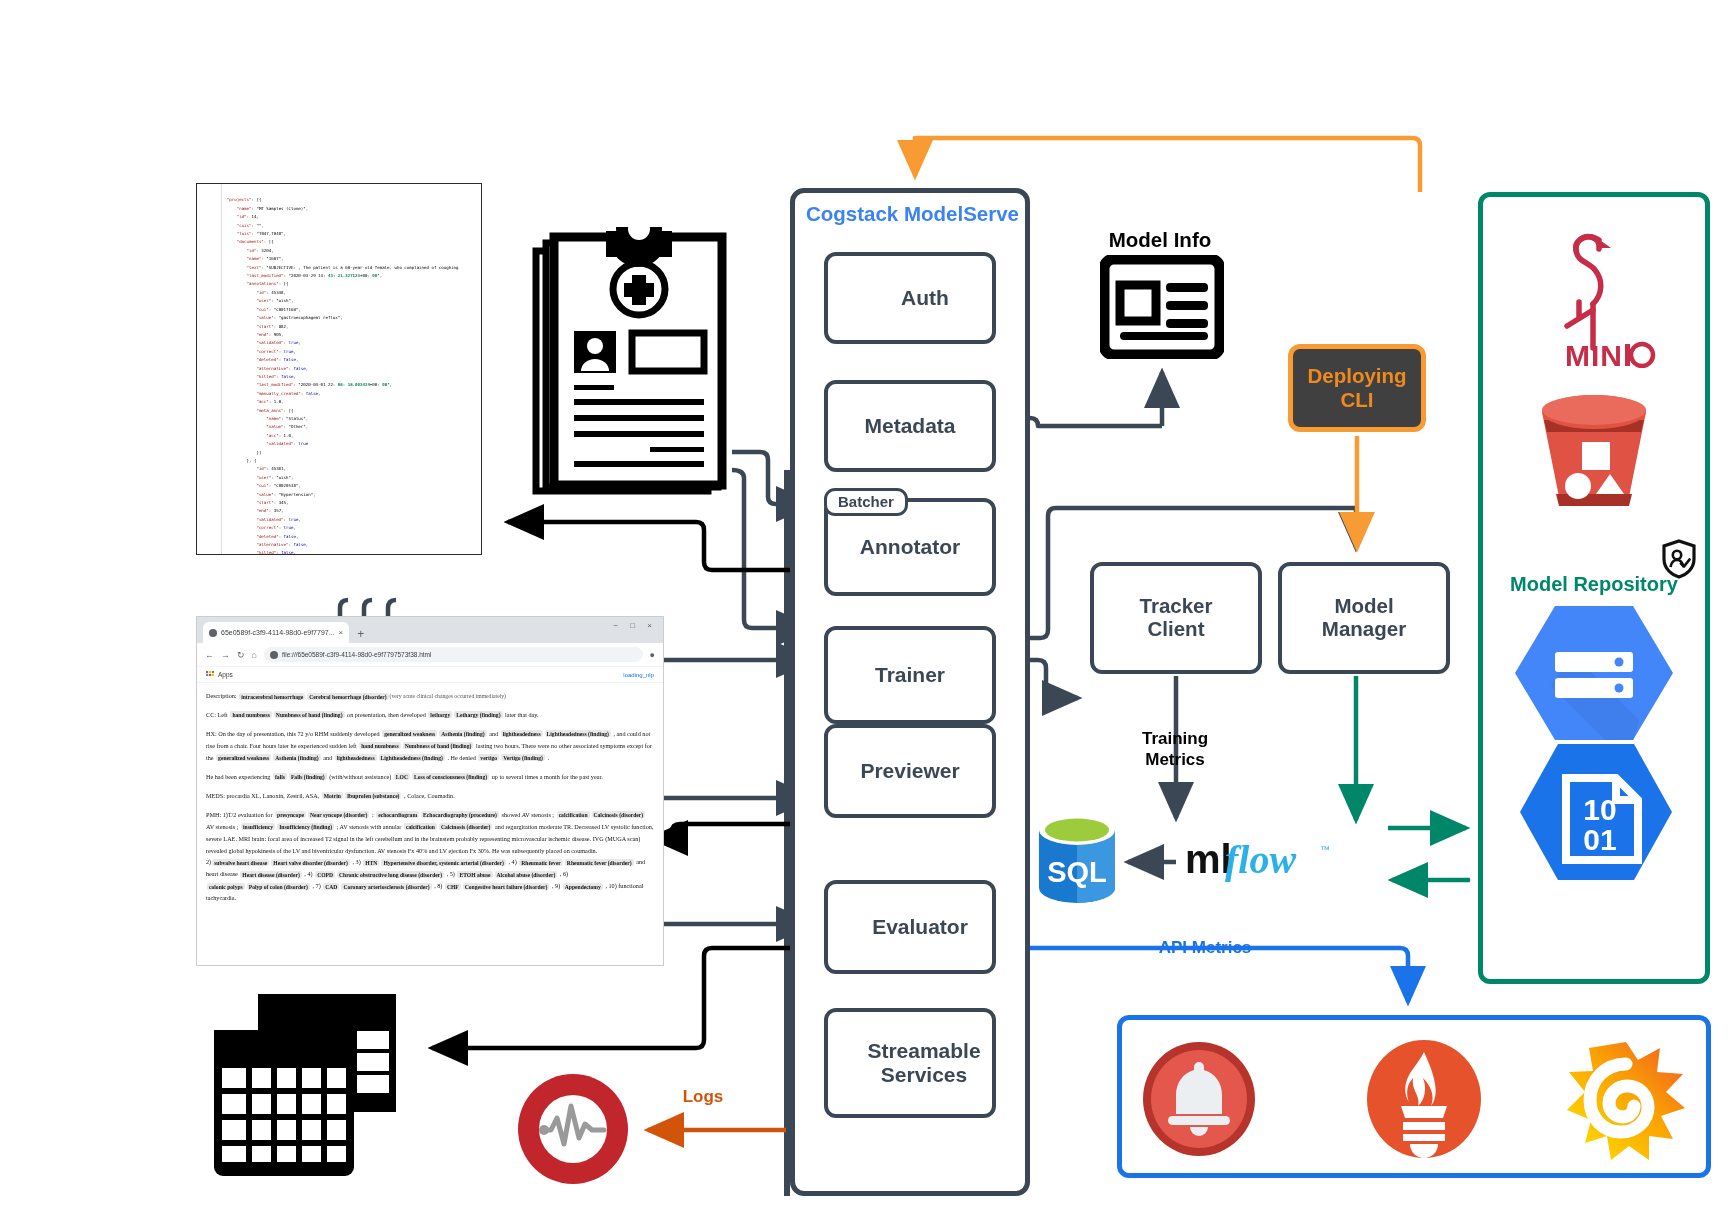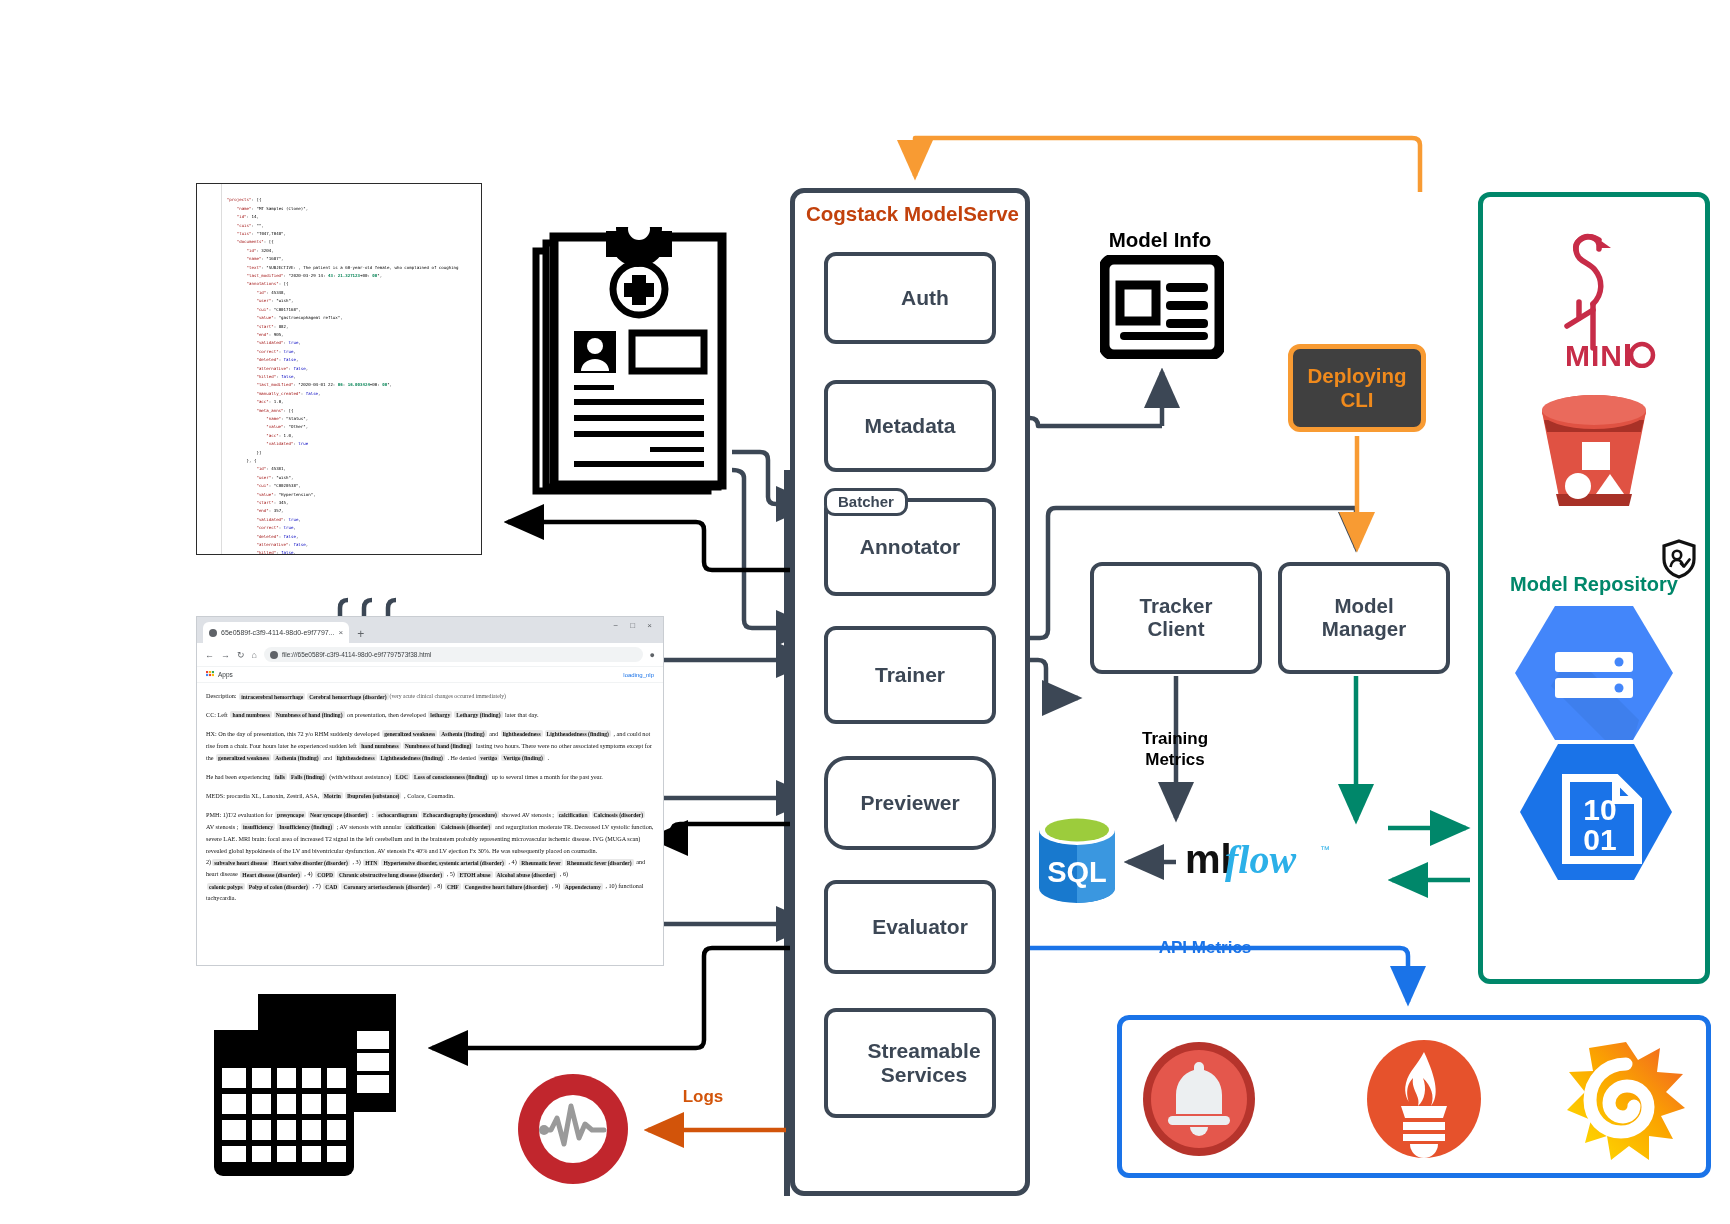--- a/index.html
+++ b/index.html
@@ -46,32 +46,32 @@
     border-radius: 14px;
     background: #ffffff;
   }
   #modelserve-title {
     position: absolute;
     left: 795px; top: 202px;
     width: 235px;
     text-align: center;
     font-size: 20.5px;
     font-weight: bold;
-    color: #c2410c;
+    color: #3b82f6;
   }
   .service-box {
     left: 824px;
     width: 172px;
     font-size: 21px;
   }
   #auth-box   { top: 252px;  height: 92px; }
   #metadata-box{ top: 380px; height: 92px; }
   #annotator-box{ top: 498px; height: 98px; }
   #trainer-box { top: 626px; height: 98px; }
-  #previewer-box{ top: 756px; height: 94px; border-radius: 23px; }
+  #previewer-box{ top: 724px; height: 94px; }
   #evaluator-box{ top: 880px; height: 94px; padding-left: 20px; }
   #streamable-box{ top: 1008px; height: 110px; padding-left: 28px; }
 
   #batcher-pill {
     position: absolute;
     left: 824px; top: 488px;
     padding: 2px 11px 3px 11px;
     border: 3px solid #3c4755;
     border-radius: 11px;
     background: #ffffff;

